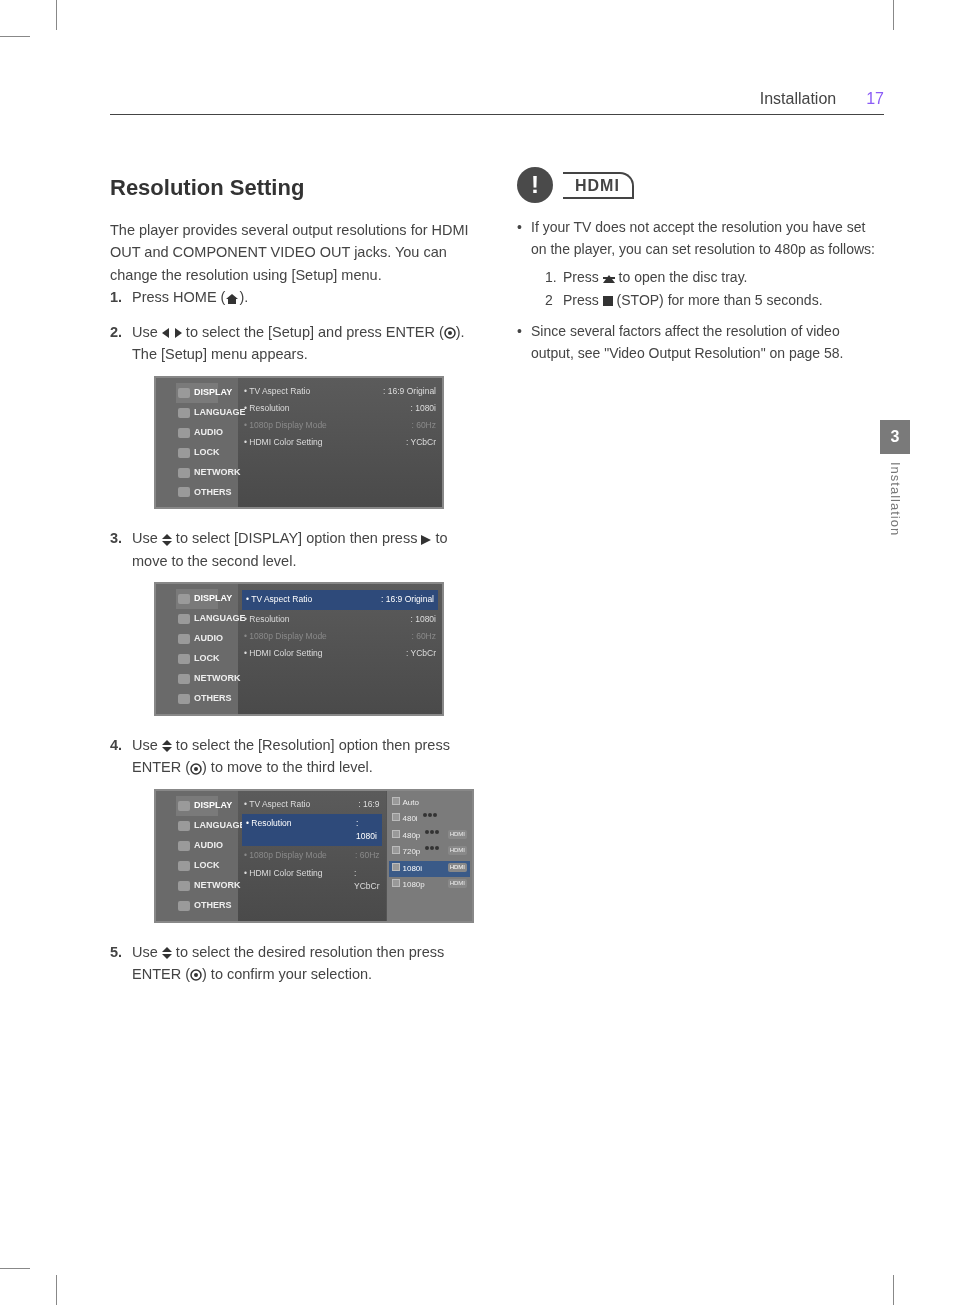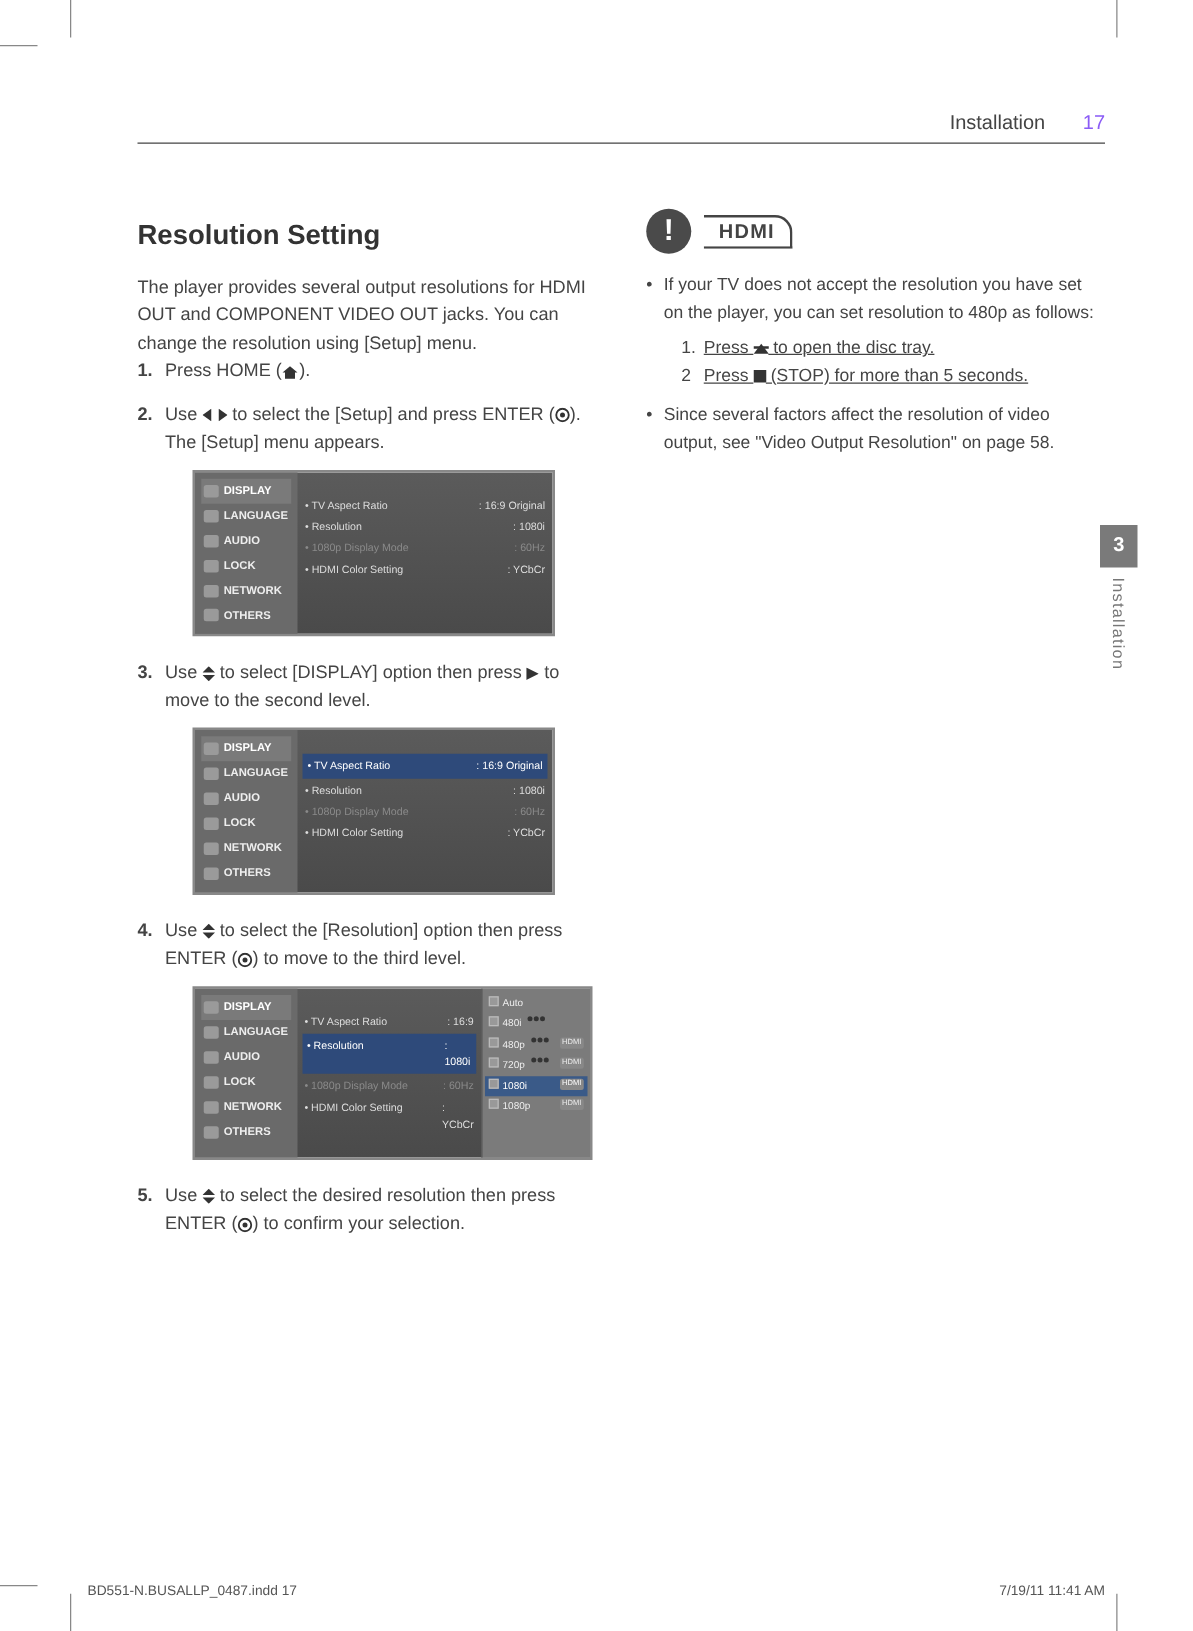--- a/index.html
+++ b/index.html
@@ -52,26 +52,26 @@
     border: 2px solid #888;
     background: linear-gradient(#5b5b5b,#4a4a4a);
     font-size: 9px;
     color: #ddd;
     display: flex;
   }
   .osd.wide { width: 320px; }
   .osd-side {
     width: 82px;
     background: #6a6a6a;
-    padding: 5px 5px;
+    padding: 5px 20px;
   }
   .osd-side .m { display:flex; align-items:center; gap:4px; padding:3px 2px; font-size:9px; color:#eee; font-weight:600;}
   .osd-side .m .ic { width:12px; height:10px; background:#9a9a9a; border-radius:2px; display:inline-block; flex:none;}
   .osd-side .m.sel { background:#7a7a7a; color:#fff;}
-  .osd-main { flex:1; padding:18px 6px; }
+  .osd-main { flex:1; padding:5px 6px; }
   .osd-row { display:flex; justify-content:space-between; padding:2px 0; font-size:8.5px;}
   .osd-row .lab::before { content:"• "; }
   .osd-row.dim { color:#8a8a8a;}
   .osd-row.hl { background:#2e4a7a; color:#fff; padding:3px 4px; margin:1px -2px;}
   .osd-row .lab { flex: 0 0 110px; }
   .osd-row .val::before { content:": ";}
 
   .osd-popup {
     width: 90px;
     background: #7b7b7b;
@@ -94,21 +94,21 @@
   }
   .note-title {
     font-size: 16px; font-weight:700; letter-spacing:1px; color:#444;
     padding:3px 12px 2px; border-top:2px solid #444; border-bottom:2px solid #444; border-right:2px solid #444;
     border-top-right-radius: 14px;
   }
   ul.note-list { list-style:none; padding-left:0;}
   ul.note-list > li { position:relative; padding-left:14px; margin-bottom:10px; font-size:14px; line-height:1.55; color:#444;}
   ul.note-list > li::before { content:"•"; position:absolute; left:0; top:0;}
   ol.note-sub { list-style:none; margin-top:6px; padding-left:14px;}
-  ol.note-sub li { font-size:14px; color:#444; line-height:1.6;text-decoration:underline;}
+  ol.note-sub li { font-size:14px; color:#444; line-height:1.6;}
   ol.note-sub li .sn { display:inline-block; width:18px;}
   .eject-icon { display:inline-block; width:0; height:0; border-left:6px solid transparent; border-right:6px solid transparent; border-bottom:8px solid #333; position:relative; vertical-align:middle;}
   .eject-icon::after { content:""; position:absolute; left:-6px; bottom:-4px; width:12px; height:2px; background:#333;}
   .stop-icon { display:inline-block; width:10px; height:10px; background:#333; vertical-align:middle;}
 
   
   .side-tab {
     position: absolute;
     right: 44px;
     top: 420px;
@@ -409,22 +409,18 @@
           <ol class="note-sub">
             <li><span class="sn">1.</span><span>Press </span><span class="eject-icon"></span><span> to open the disc tray.</span></li>
             <li><span class="sn">2</span><span>Press </span><span class="stop-icon"></span><span> (STOP) for more than 5 seconds.</span></li>
           </ol>
         </li>
         <li>Since several factors affect the resolution of video output, see "Video Output Resolution" on page 58.</li>
       </ul>
     </div>
   </div>
 
-  <div class="footer">
-    <span>BD551-N.BUSALLP_0487.indd   17</span>
-    <span>7/19/11   11:41 AM</span>
-  </div>
 </div>
 
 <div class="side-tab">
   <div class="chap">3</div>
   <div class="label">Installation</div>
 </div>
 
 </body></html>

